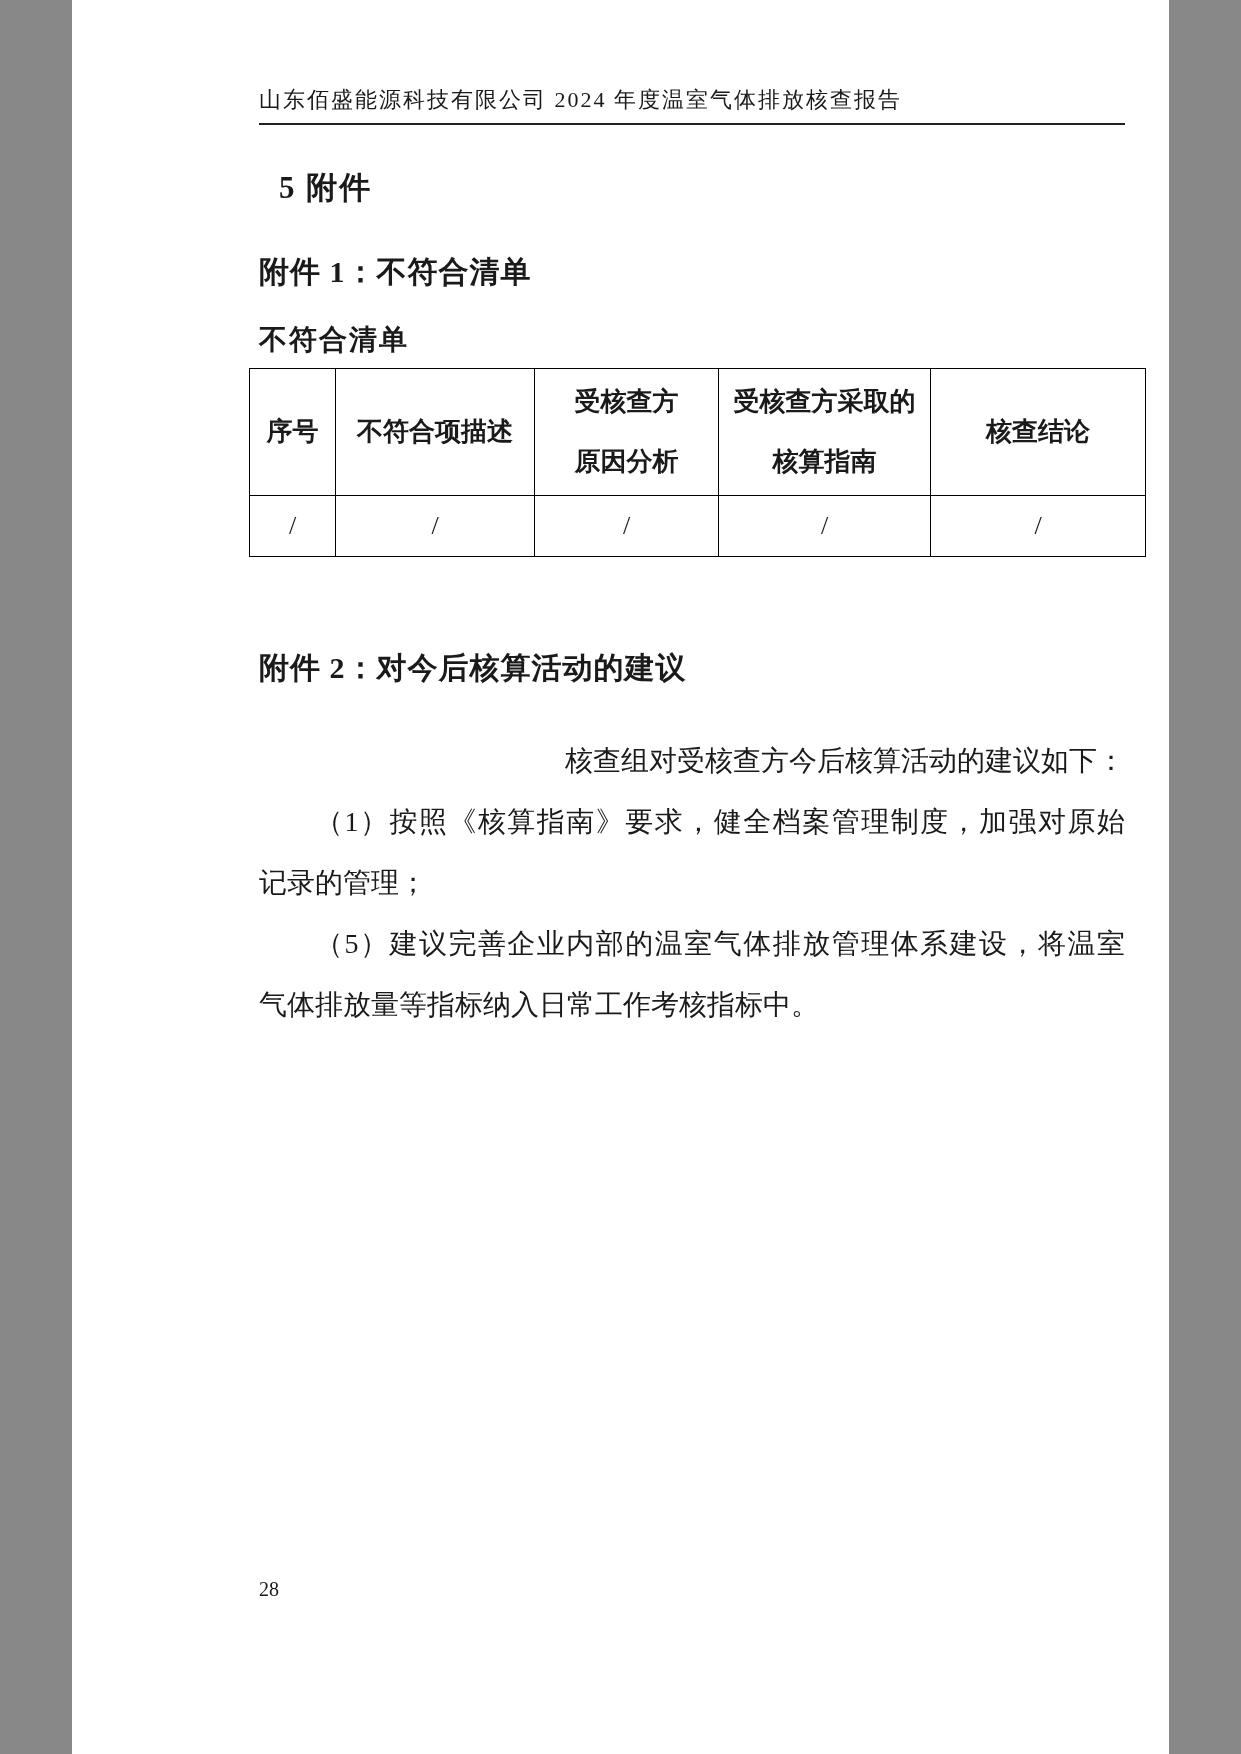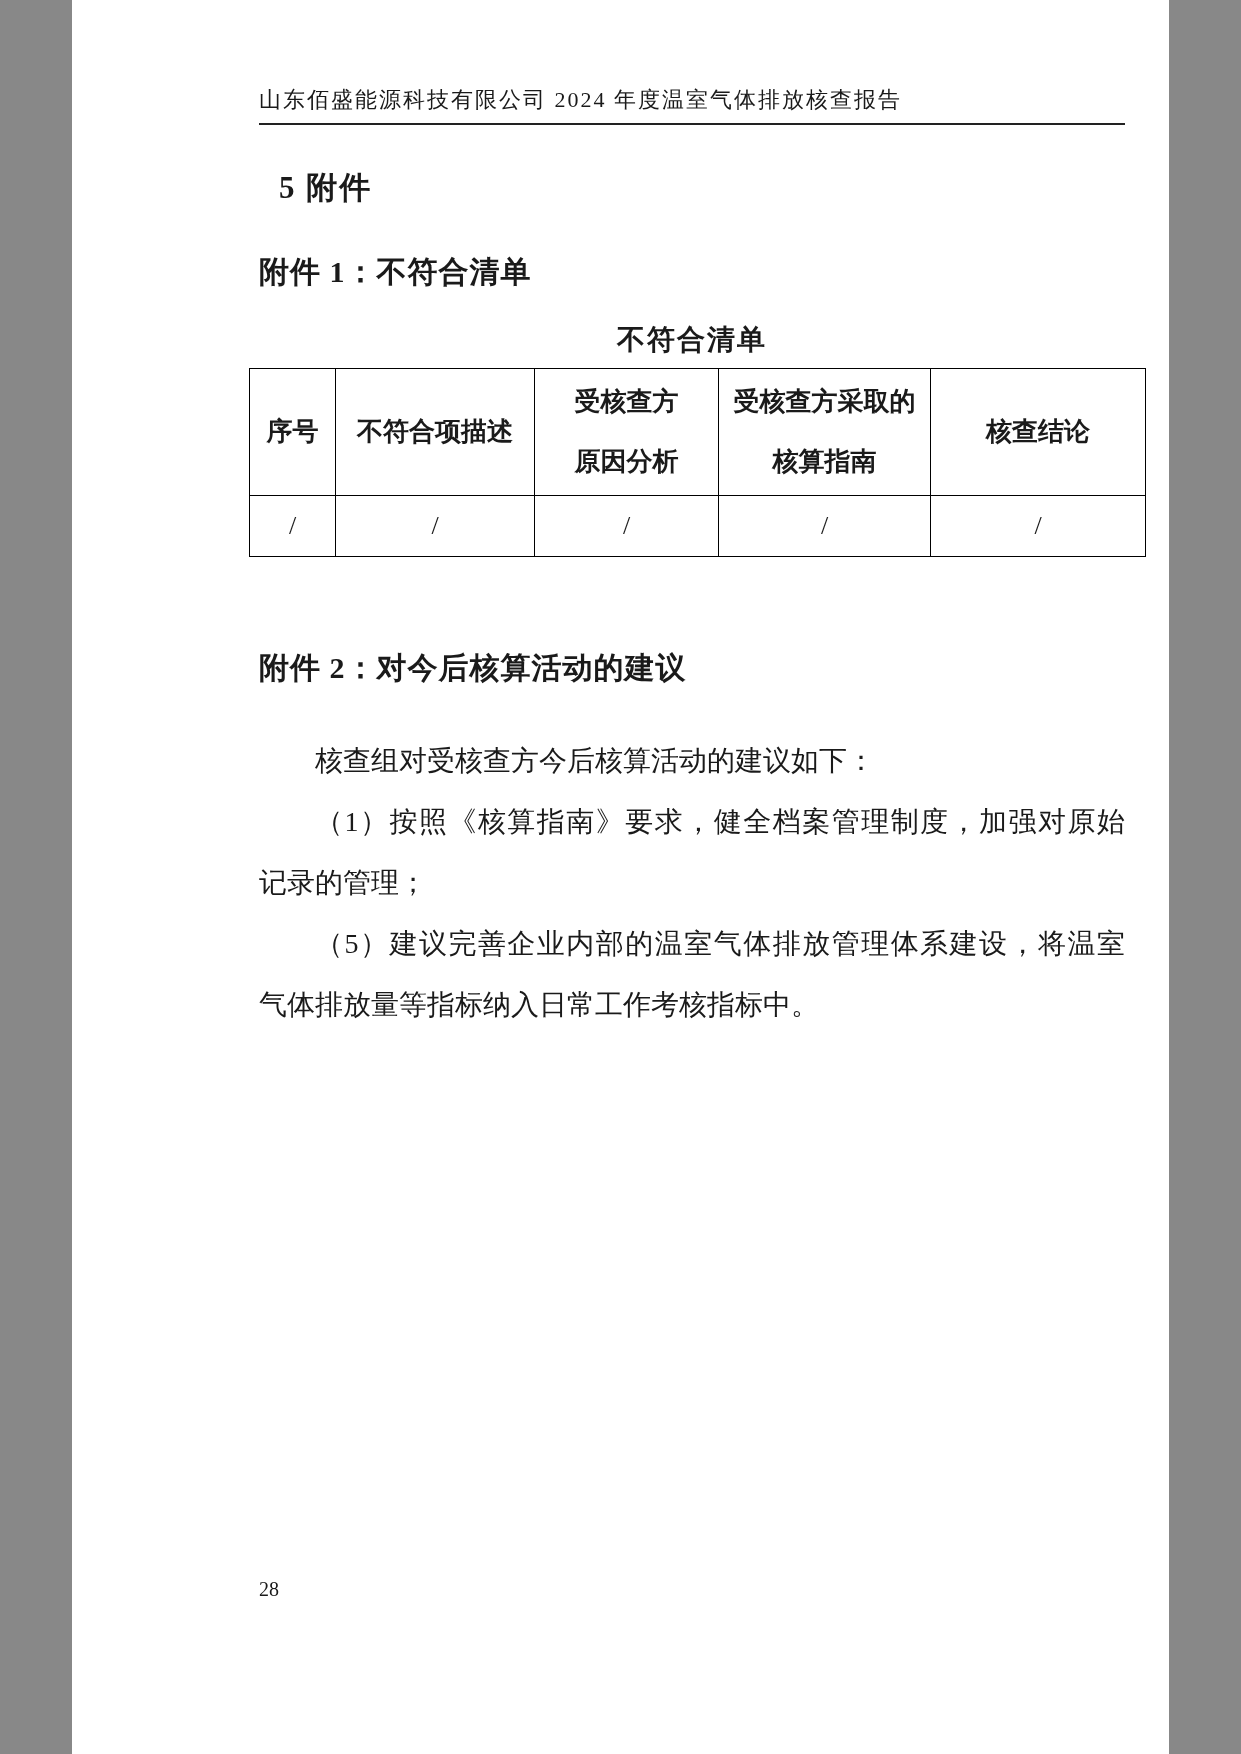--- a/index.html
+++ b/index.html
@@ -43,21 +43,20 @@
     left:187px; top:252px;
     margin:0;
     font-size:30px;
     font-weight:bold;
     letter-spacing:1px;
   }
   .table-title{
     position:absolute;
     left:187px; top:321px;
     width:866px;
-    text-align:center;
     font-size:28px;
     font-weight:bold;
     letter-spacing:2px;
   }
   table.nc-table{
     position:absolute;
     left:177px; top:368px;
     width:896px;
     border-collapse:collapse;
     table-layout:fixed;
@@ -89,21 +88,21 @@
     position:absolute;
     left:187px; top:730px;
     width:866px;
     font-size:28px;
   }
   .body-text .line{
     height:61px;
     line-height:61px;
     white-space:nowrap;
   }
-  .body-text .line.indent{ padding-left:56px; }
+  .body-text .line.indent{ padding-left:56px;text-align:right; }
   .body-text .line.justify{
     white-space:normal;
     text-align:justify;
     text-align-last:justify;
     overflow:hidden;
   }
   .page-number{
     position:absolute;
     left:187px; top:1578px;
     width:866px;

